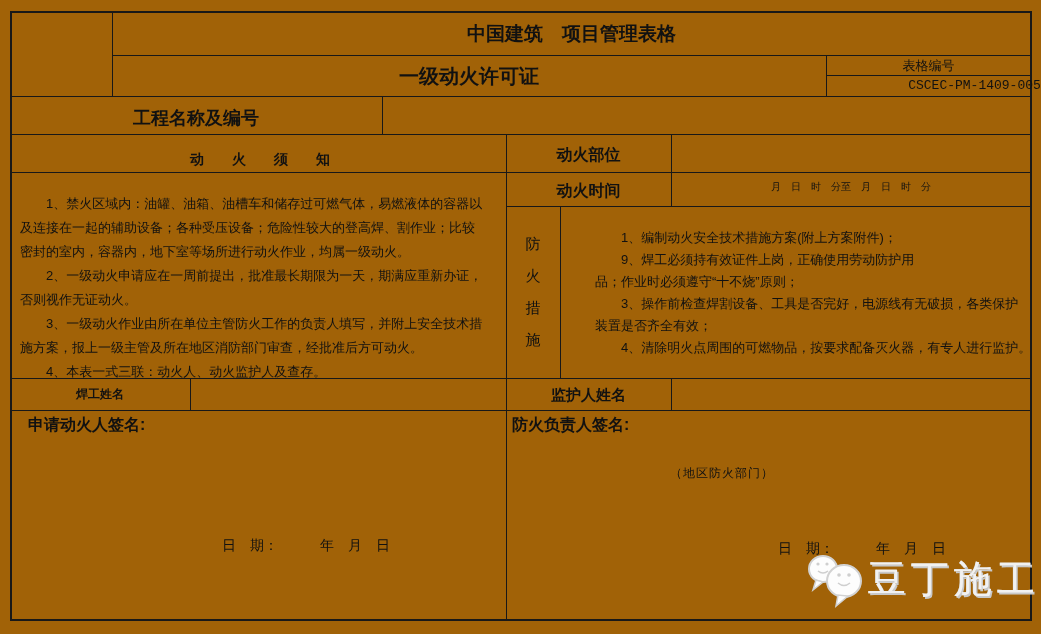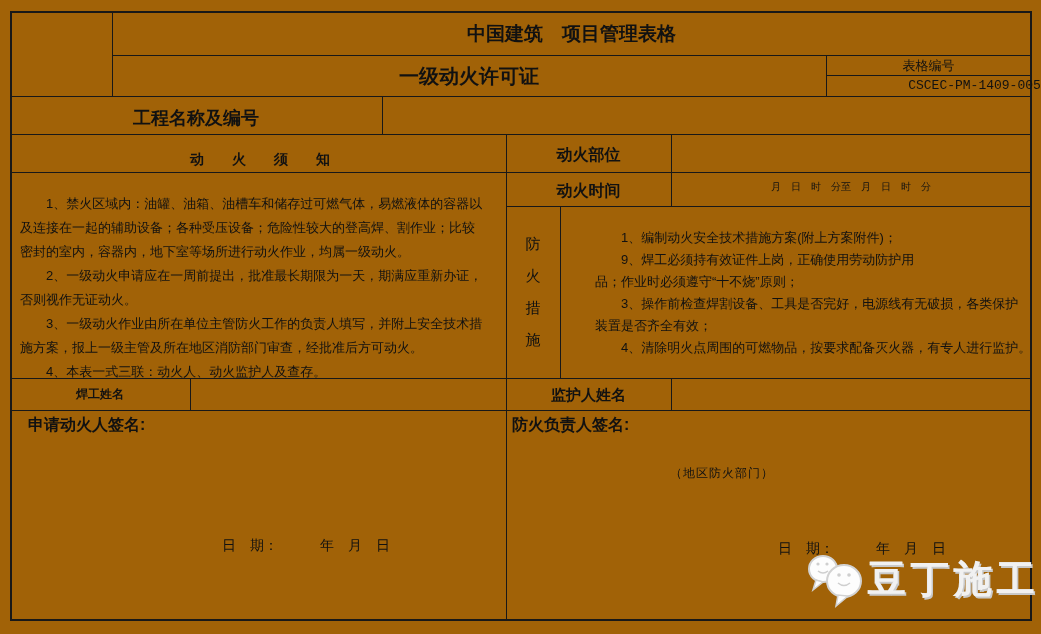--- a/index.html
+++ b/index.html
@@ -21,21 +21,21 @@
   #notice-lines{position:absolute;left:20px;top:192px;width:482px;}
   #measure-lines{position:absolute;left:570px;top:227px;width:458px;}
   #measures-vertical{
     position:absolute;left:507px;top:207px;width:52px;height:171px;
     display:flex;flex-direction:column;align-items:center;justify-content:center;gap:13px;
     font-size:15px;
   }
   #watermark{position:absolute;left:806px;top:548px;width:230px;height:62px;}
   #watermark-text{
     position:absolute;left:62px;top:6px;
-    font-size:38px;font-weight:bold;letter-spacing:5px;
+    font-size:38px;font-weight:normal;letter-spacing:5px;
     color:#f1f1f1;text-shadow:1.5px 1.5px 0 #c9c9c9, -0.5px -0.5px 0 #e4e4e4;
     white-space:pre;
   }
 </style>
 </head>
 <body>
 
 <div id="page">
 
   <div class="ln" style="left:10px;top:11px;width:1022px;height:2px;"></div>

